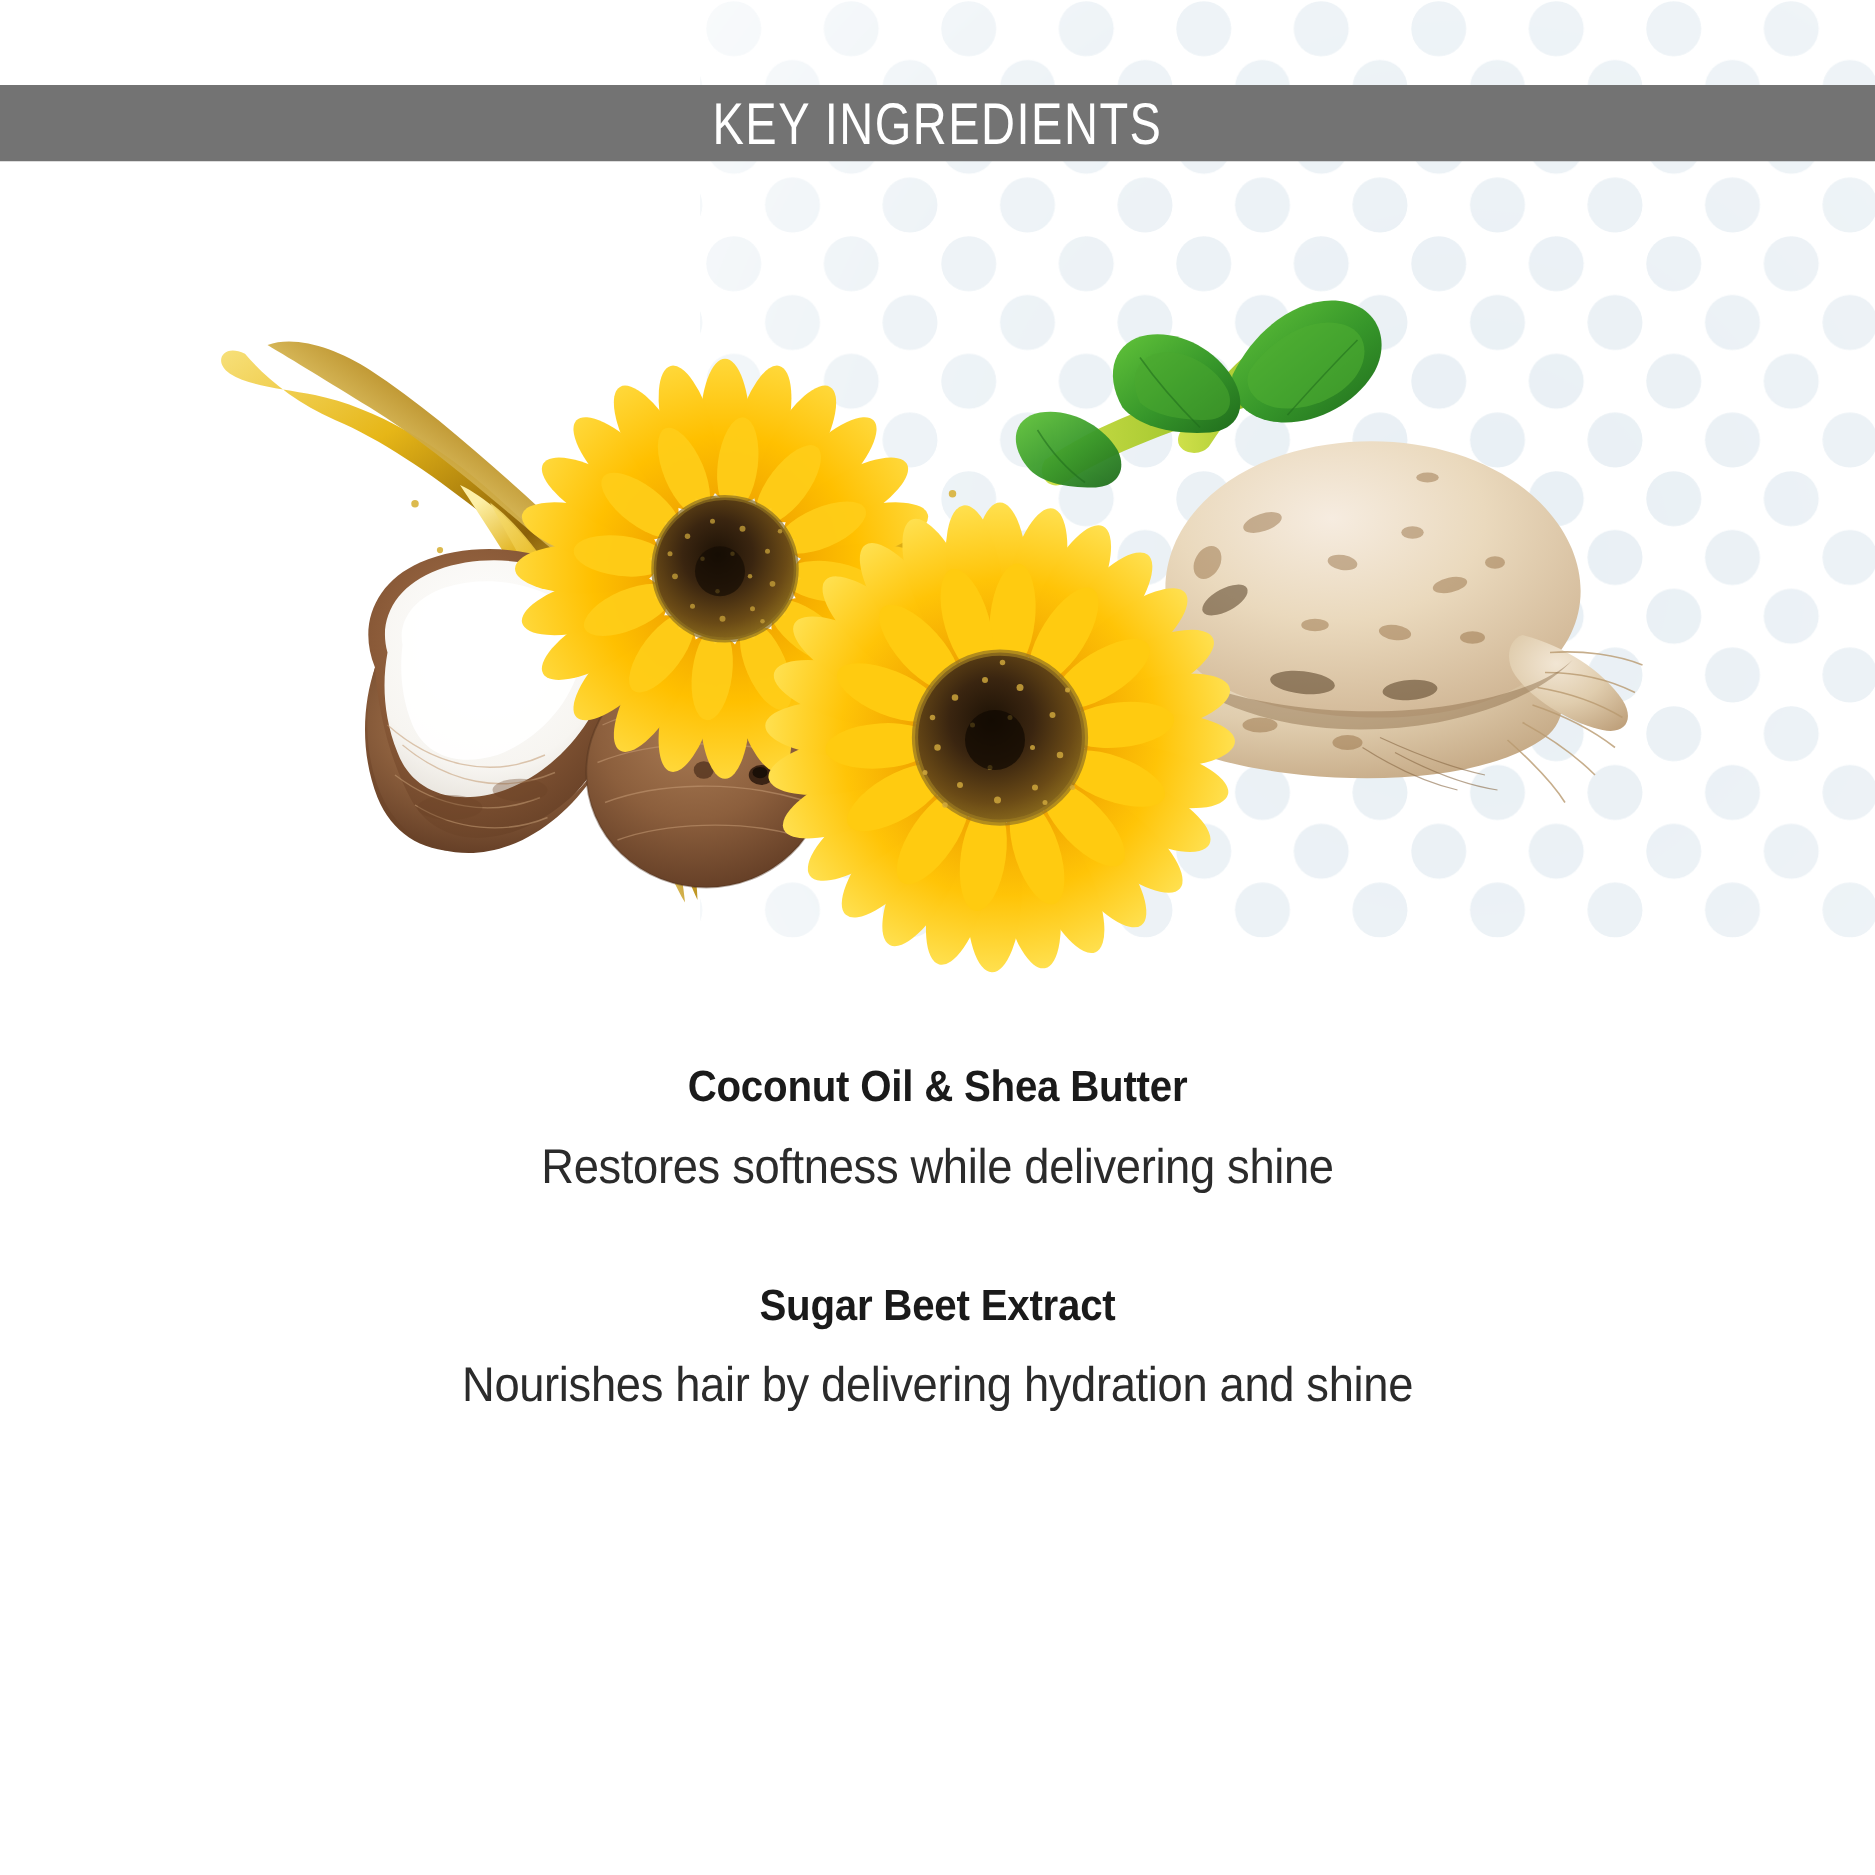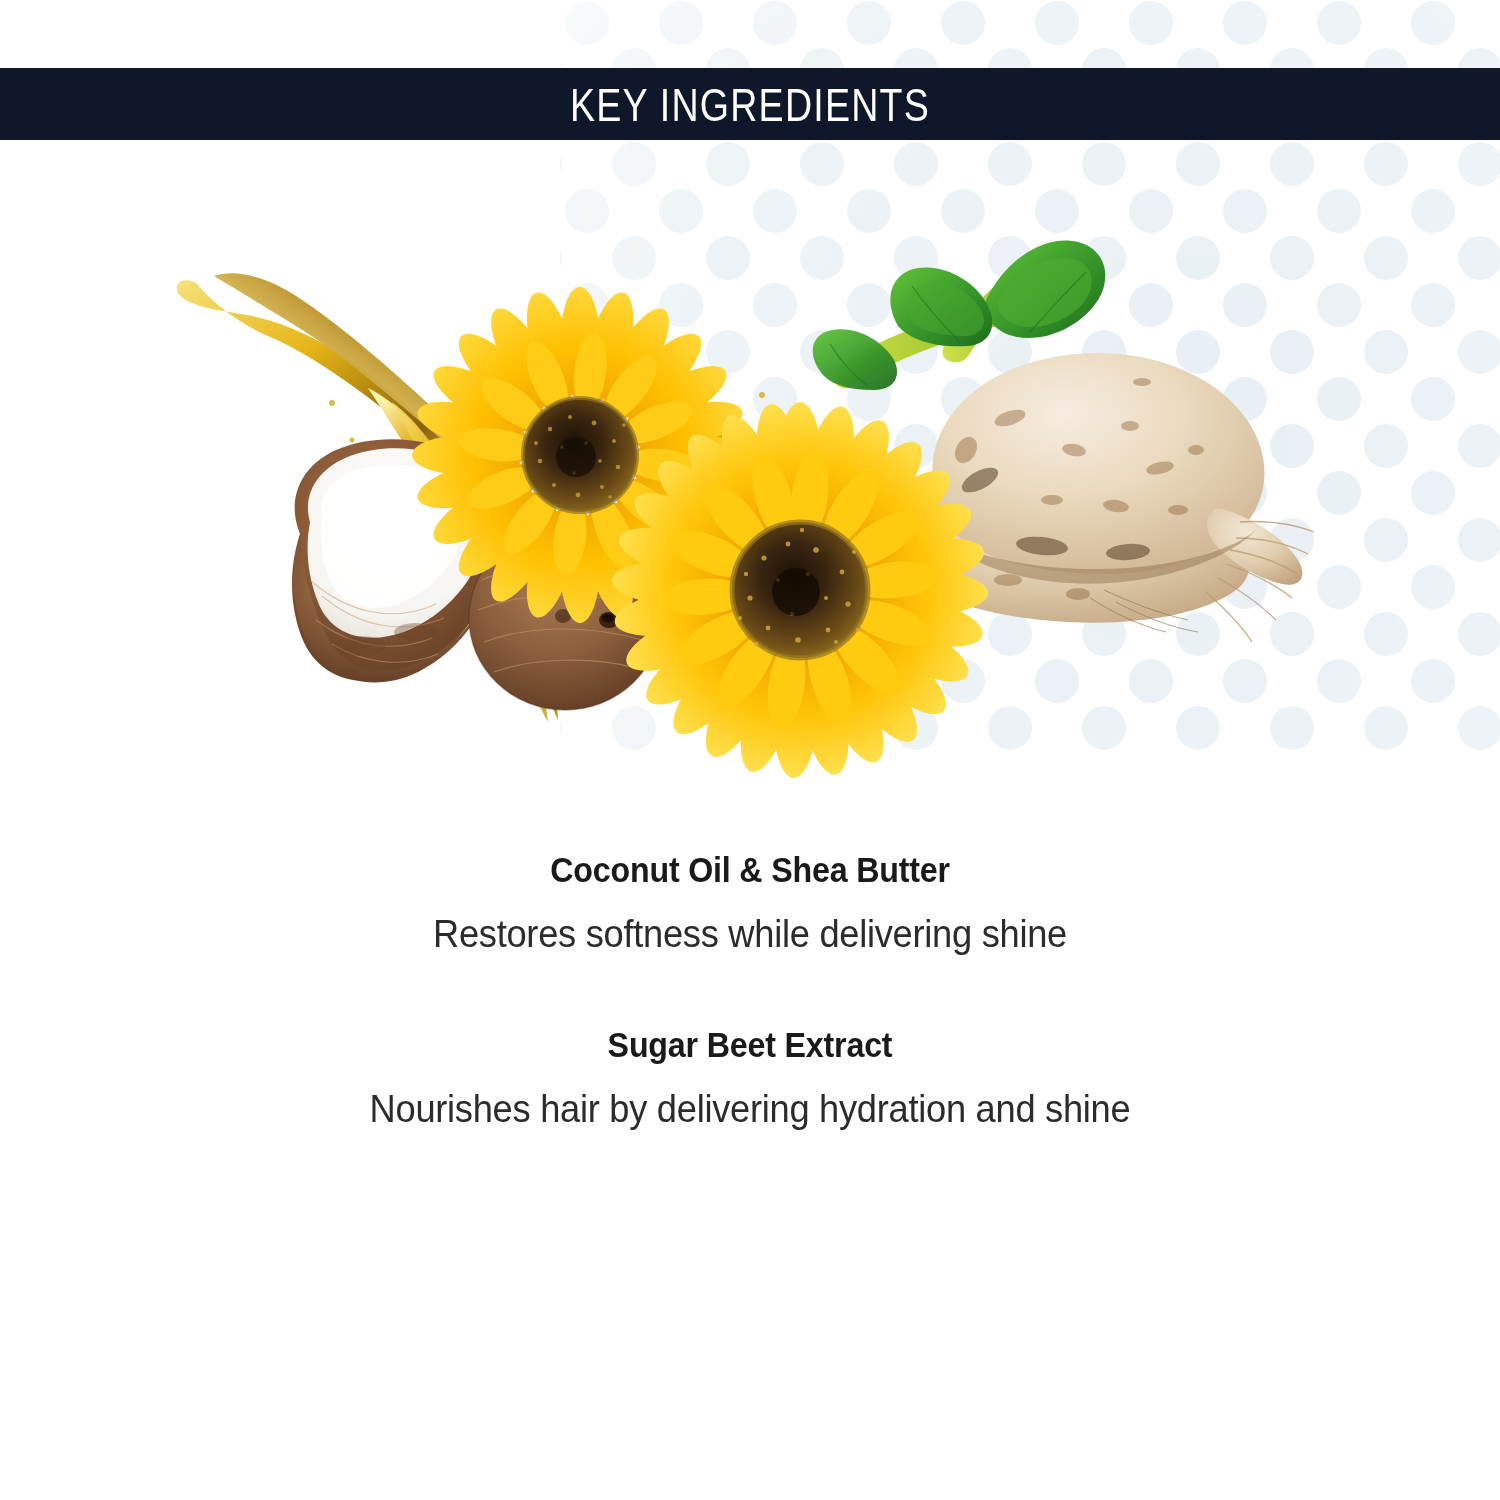--- a/index.html
+++ b/index.html
@@ -12,22 +12,22 @@
   }
 
   
   .dots{
     position:absolute; left:0; top:0; width:1500px; height:1500px;
     pointer-events:none; z-index:0;
   }
 
   
   .header-band{
-    position:absolute; left:0; top:68px; width:1500px; height:72px;
-    background:#0f172a; z-index:5;
+    position:absolute; left:0; top:68px; width:1500px; height:61px;
+    background:#737373; z-index:5;
     display:flex; align-items:center; justify-content:center;
   }
   .header-title{
     color:#ffffff;
     font-size:47px;
     letter-spacing:1.5px;
     font-weight:400;
     transform:scaleX(0.80);
     transform-origin:center;
     white-space:nowrap;

